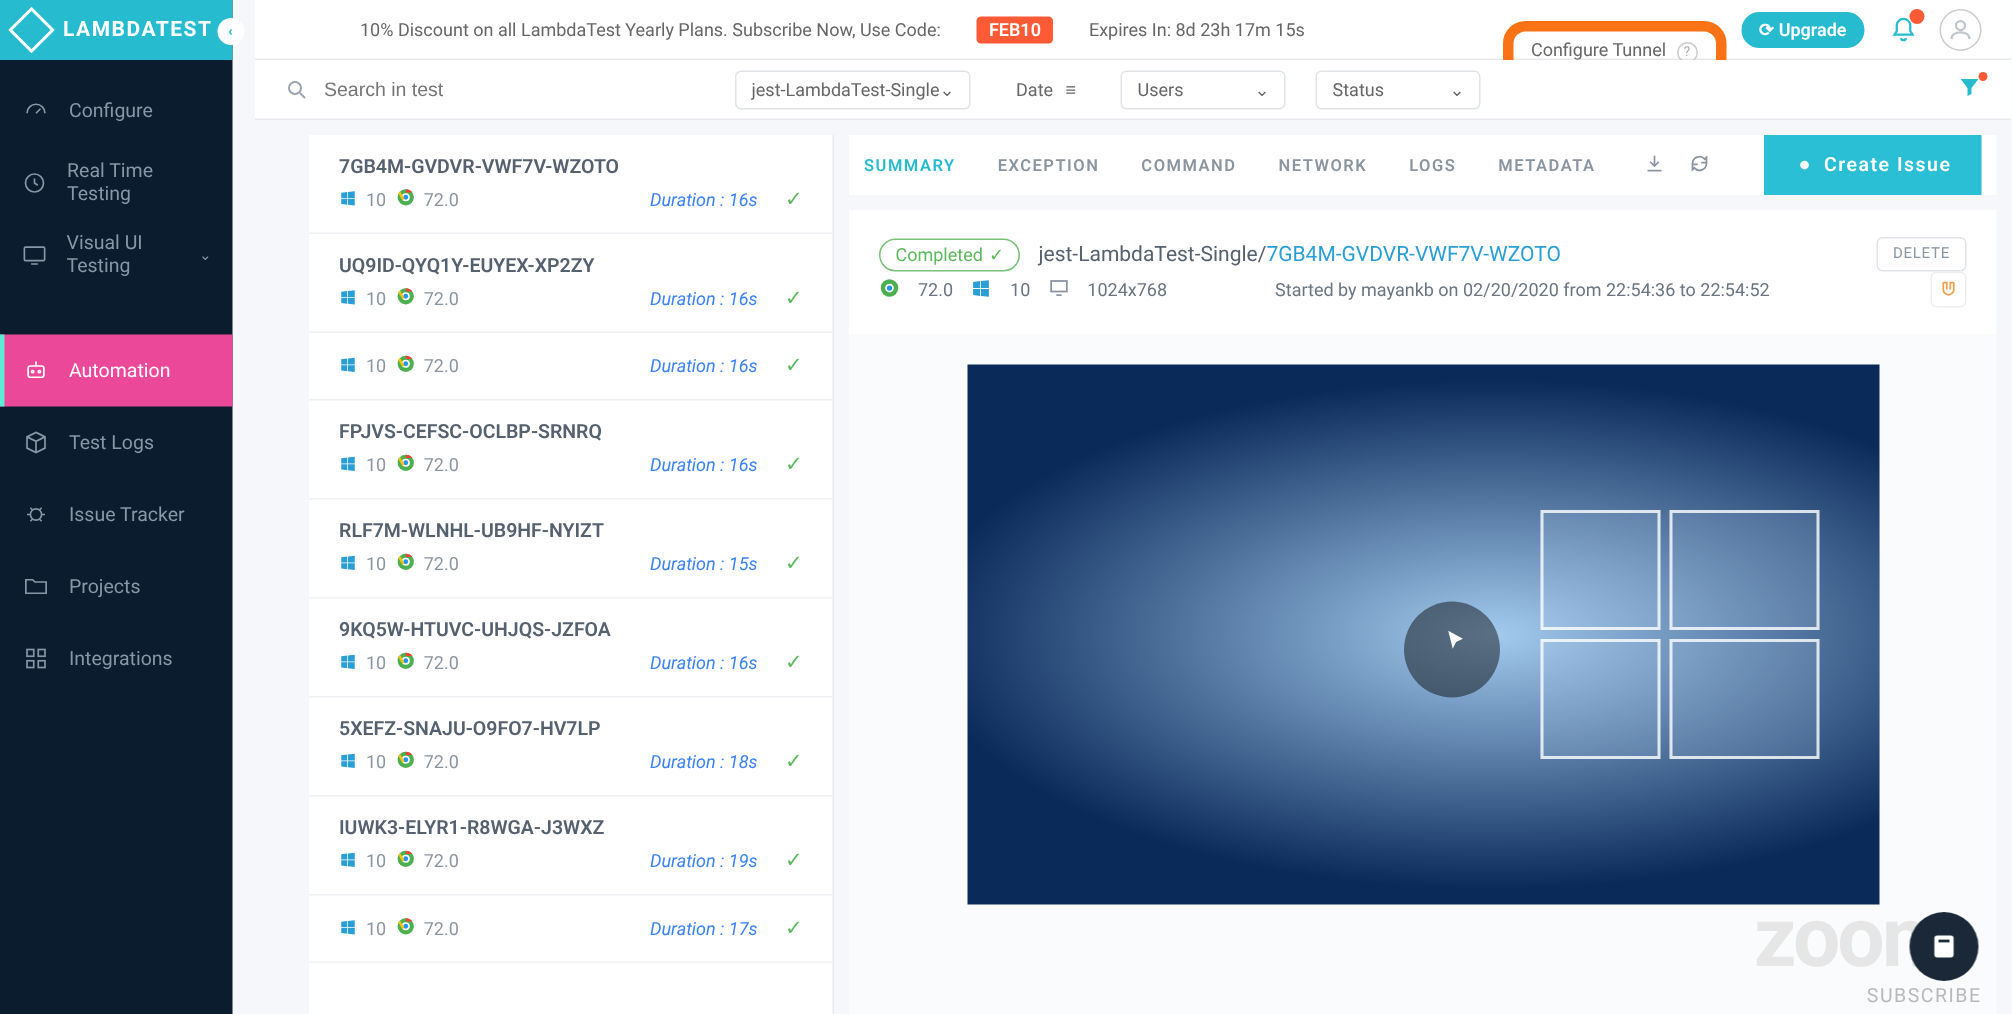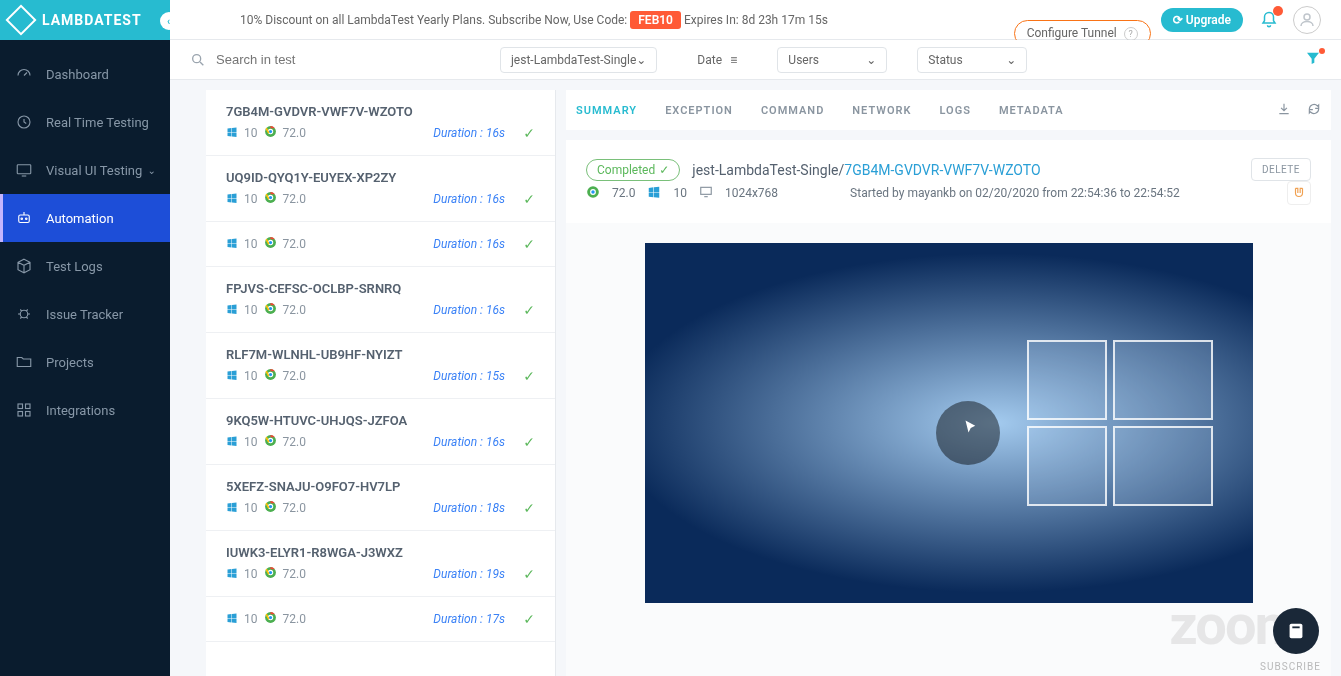--- a/index.html
+++ b/index.html
@@ -9,21 +9,21 @@
   width: 1341px;
   height: 676px;
   overflow: hidden;
   color: #333;
   font-size: 13px;
 }
 
 .sidebar {
   position: absolute;
   left: 0; top: 0;
-  width: 170px;
+  width: 155px;
   height: 100%;
   background: #0a1c2e;
   color: #7a8a9a;
 }
 .logo-row {
   height: 40px;
   background: #27bbd0;
   display: flex;
   align-items: center;
   padding: 0 10px;
@@ -55,24 +55,25 @@
 .nav-item {
   display: flex;
   align-items: center;
   height: 48px;
   padding: 0 14px;
   font-size: 13px;
   color: #8797a7;
   cursor: pointer;
 }
 .nav-item.active {
-  background: #1d4ed8;
+  background: #ec4899;
   color: #fff;
-  border-left: 3px solid #c4b5fd;
+  border-left: 3px solid #5eead4;
   padding-left: 11px;
+  margin-top: 29px;
 }
 .nav-item .nav-icon {
   width: 20px; height: 20px;
   margin-right: 12px;
   display: flex;
   align-items: center;
   justify-content: center;
 }
 .nav-item svg { stroke: currentColor; fill: none; stroke-width: 1.5; }
 .nav-item .chev { margin-left: auto; font-size: 10px; }
@@ -84,38 +85,38 @@
   height: 40px;
   background: #fff;
   display: flex;
   align-items: center;
   padding: 0 20px;
   font-size: 12px;
   color: #666;
   border-bottom: 1px solid #e6e9ed;
 }
 .promo { flex: 1; text-align: left; padding-left: 50px;}
-.promo .code { background: #ff5a36; color: #fff; padding: 2px 8px; border-radius: 3px; font-weight: 600; margin: 0 0;}
-.config-tunnel { color: #666; padding: 5px 12px; border: 1px solid #f97316; border-radius: 15px; margin-right: 10px; margin-top: 28px; }
+.promo .code { background: #ff5a36; color: #fff; padding: 2px 8px; border-radius: 3px; font-weight: 600; margin: 0 21px;}
+.config-tunnel { color: #666; padding: 5px 12px; border: 7px solid #f97316; border-radius: 15px; margin-right: 10px; margin-top: 28px; }
 .upgrade-btn { background: #27bbd0; color: #fff; padding: 5px 12px; border-radius: 15px; margin-right: 14px; font-weight: 600; font-size: 12px;}
 .bell { position: relative; width: 24px; height: 24px; margin-right: 12px; display:flex; align-items:center; justify-content:center;}
 .bell .dot { position: absolute; top: -2px; right: -2px; width: 10px; height: 10px; background: #ff5a36; border-radius: 50%; }
 .avatar { width: 28px; height: 28px; border: 1px solid #ccc; border-radius: 50%; display:flex; align-items:center; justify-content:center; color:#c0c6cc;}
 
 
 .filterbar {
   position: absolute;
   left: 170px; right: 0; top: 40px;
   height: 40px;
   background: #fff;
   display: flex;
   align-items: center;
   padding: 0 20px;
   border-bottom: 1px solid #e6e9ed;
-  gap: 30px;
+  gap: 20px;
 }
 .search-wrap { display:flex; align-items:center; width: 280px;}
 .search-wrap input {
   border: none;
   outline: none;
   font-size: 13px;
   padding: 6px 4px;
   flex: 1;
   color: #666;
 }
@@ -282,21 +283,21 @@
   background: #1a2838;
   border-radius: 50%;
   display: flex;
   align-items: center;
   justify-content: center;
   color: #fff;
 }
 .subscribe-tag {
   position: fixed;
   right: 20px; bottom: 4px;
-  font-size: 10px;
+  font-size: 13px;
   color: rgba(120,120,120,0.5);
   letter-spacing: 1px;
   margin-top: 29px;
 }
 .help-q {
   width:14px;height:14px;border:1px solid #ccc;border-radius:50%;display:inline-flex;align-items:center;justify-content:center;font-size:9px;color:#aaa;margin-left:4px;
 }
 </style>
 </head>
 <body>
@@ -307,21 +308,21 @@
     <span class="logo-text">LAMBDATEST</span>
     <span class="collapse-btn">‹</span>
   </div>
   <div class="nav">
     <div class="nav-item">
       <span class="nav-icon">
           <svg width="18" height="18" viewBox="0 0 24 24">
             <path d="M4 14a8 8 0 0 1 16 0M12 14l4-4"></path>
           </svg>
         </span>
-      <span>Dashboard</span>
+      <span>Configure</span>
     </div>
     <div class="nav-item">
       <span class="nav-icon">
           <svg width="18" height="18" viewBox="0 0 24 24">
             <circle cx="12" cy="12" r="8"></circle>
             <path d="M12 8v4l3 2"></path>
           </svg>
         </span>
       <span>Real Time Testing</span>
     </div>
@@ -627,20 +628,26 @@
       <span class="tab">LOGS</span>
       <span class="tab">METADATA</span>
       <span class="tb-icons">
         <span><svg width="14" height="14" viewBox="0 0 24 24" fill="none" stroke="#8a95a0" stroke-width="2">
               <path d="M12 3v12m-5-5l5 5 5-5M4 20h16"></path>
             </svg></span>
         <span><svg width="14" height="14" viewBox="0 0 24 24" fill="none" stroke="#8a95a0" stroke-width="2">
               <path d="M4 12a8 8 0 0 1 14-5l2-2v6h-6M20 12a8 8 0 0 1-14 5l-2 2v-6h6"></path>
             </svg></span>
       </span>
+      <span class="create-issue">
+        <svg width="14" height="14" viewBox="0 0 24 24" fill="#fff" style="margin-right:6px;">
+            <circle cx="12" cy="12" r="5"></circle>
+          </svg>
+        <span>Create Issue</span>
+      </span>
     </div>
 
     <div class="detail-head">
       <div class="dh-row1">
         <span class="status-pill">
           <span>Completed</span>
           <span style="color:#5cb85c;">✓</span>
         </span>
         <span class="build-name">
           <span>jest-LambdaTest-Single/</span><span class="link">7GB4M-GVDVR-VWF7V-WZOTO</span>

